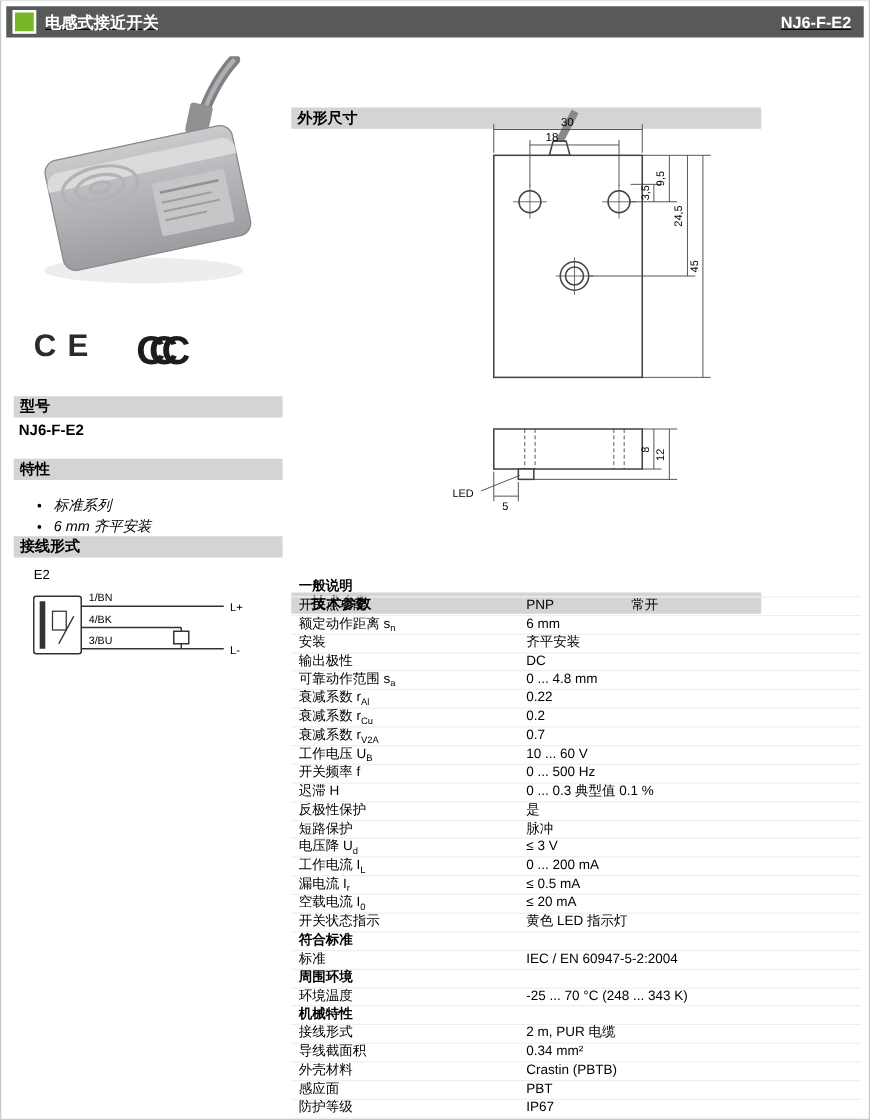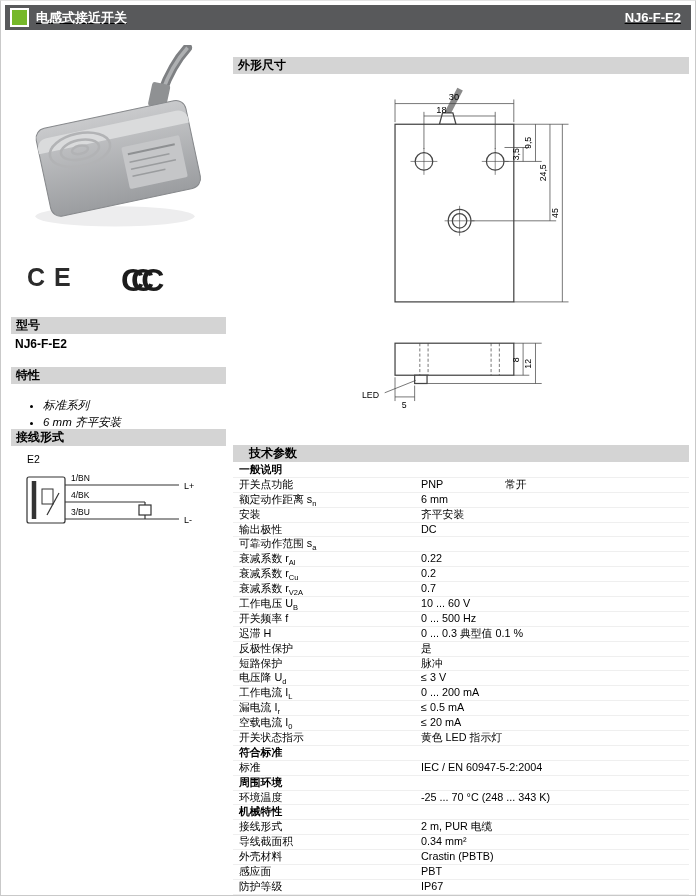--- a/index.html
+++ b/index.html
@@ -27,36 +27,36 @@
   .topbar .title{color:#fff;font-weight:bold;font-size:13px;}
   .topbar .model{margin-left:auto;margin-right:10px;color:#fff;font-weight:bold;font-size:13px;}
 
   
   .secbar{
     position:absolute;height:17px;background:#d4d4d4;
     font-weight:bold;font-size:12px;line-height:17px;
     padding-left:5px;box-sizing:border-box;
   }
   .leftcol-bar{left:10px;width:215px;}
-  .rightcol-bar{left:232px;width:456px;}
+  .rightcol-bar{left:232px;width:376px;margin-top:29px;}
 
   .model-value{position:absolute;left:14px;top:336px;font-size:12px;font-weight:bold;}
 
   .features{
     position:absolute;left:14px;top:384px;margin:12px;padding-left:16px;
     font-size:11.5px;line-height:17px;font-style:italic;
   }
   .features li{margin:0;padding:0;}
 
   .photo-wrap{position:absolute;left:12px;top:44px;width:204px;height:204px;}
   .ce-logo{
     position:absolute;left:26px;top:262px;
     font-size:25px;font-weight:600;letter-spacing:9px;color:#2b2b2b;
   }
-  .ccc-wrap{position:absolute;left:100px;top:252px;width:66px;height:52px;margin-left:12px;}
+  .ccc-wrap{position:absolute;left:100px;top:252px;width:66px;height:52px;}
 
   .wiring-wrap{position:absolute;left:16px;top:446px;width:205px;height:120px;}
 
   .dims-wrap{position:absolute;left:300px;top:84px;width:312px;height:346px;}
 
   
   .tech-table{position:absolute;left:232px;top:462px;width:456px;}
   .trow{
     height:13.9px;line-height:13.9px;font-size:10.8px;
     display:flex;border-bottom:1px solid #efefef;white-space:nowrap;
@@ -237,20 +237,21 @@
       <div class="trow">
         <div class="tlabel">安装</div>
         <div class="tvalue"><span>齐平安装</span></div>
       </div>
       <div class="trow">
         <div class="tlabel">输出极性</div>
         <div class="tvalue"><span>DC</span></div>
       </div>
       <div class="trow">
         <div class="tlabel">可靠动作范围 s<sub>a</sub></div>
+        <div class="tvalue"><span>0 ... 4.8 mm</span></div>
       </div>
       <div class="trow">
         <div class="tlabel">衰减系数 r<sub>Al</sub></div>
         <div class="tvalue"><span>0.22</span></div>
       </div>
       <div class="trow">
         <div class="tlabel">衰减系数 r<sub>Cu</sub></div>
         <div class="tvalue"><span>0.2</span></div>
       </div>
       <div class="trow">

